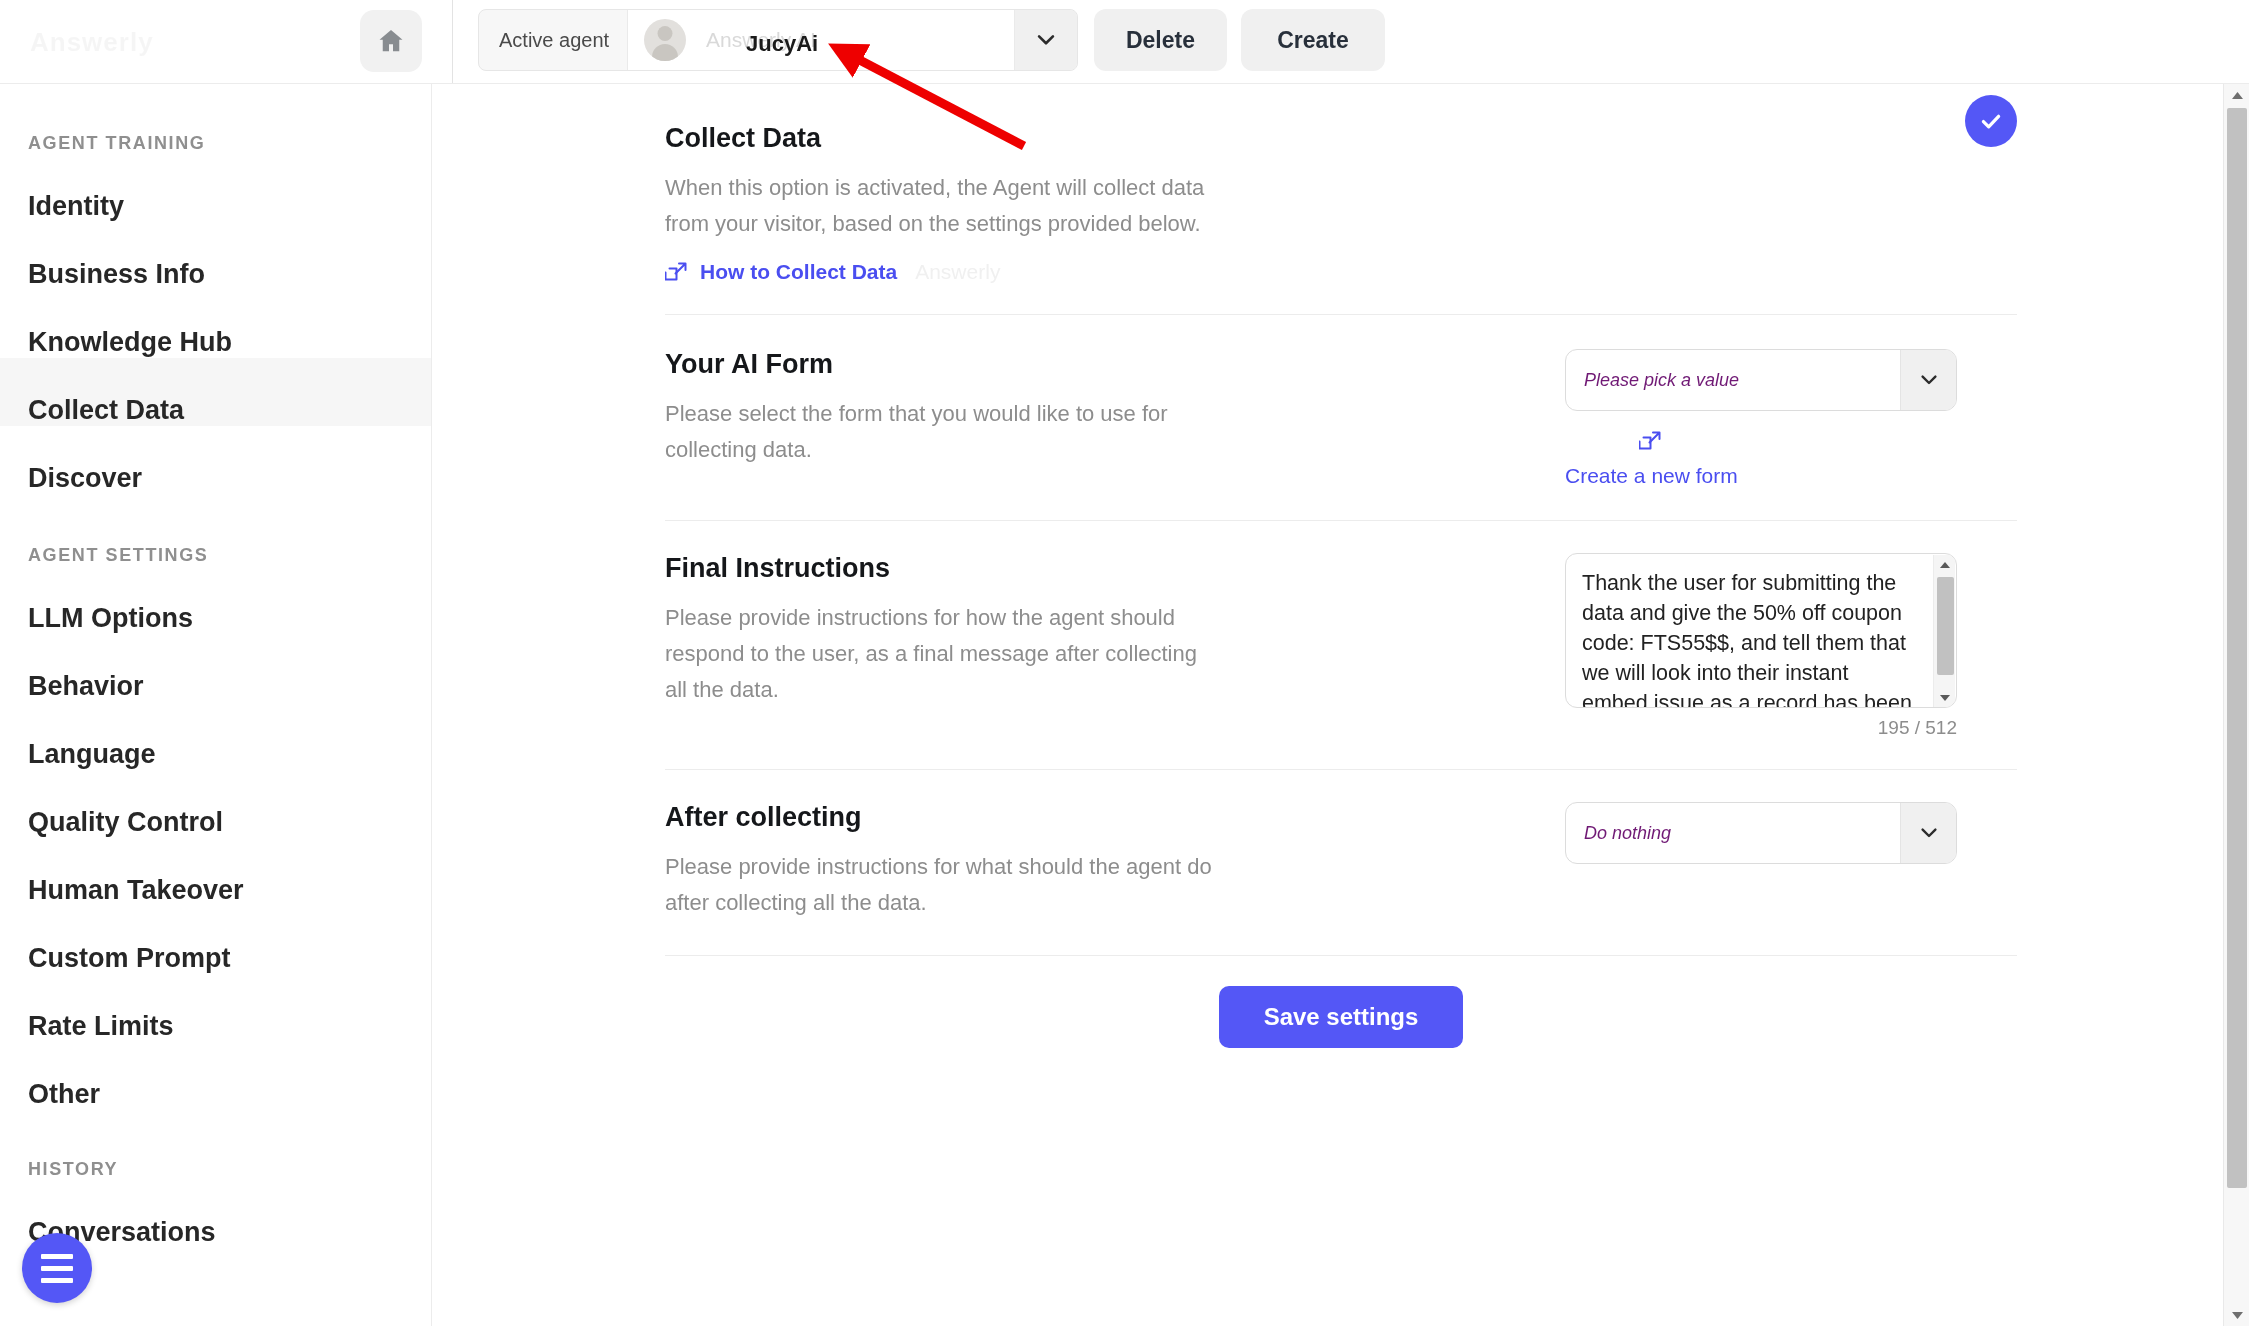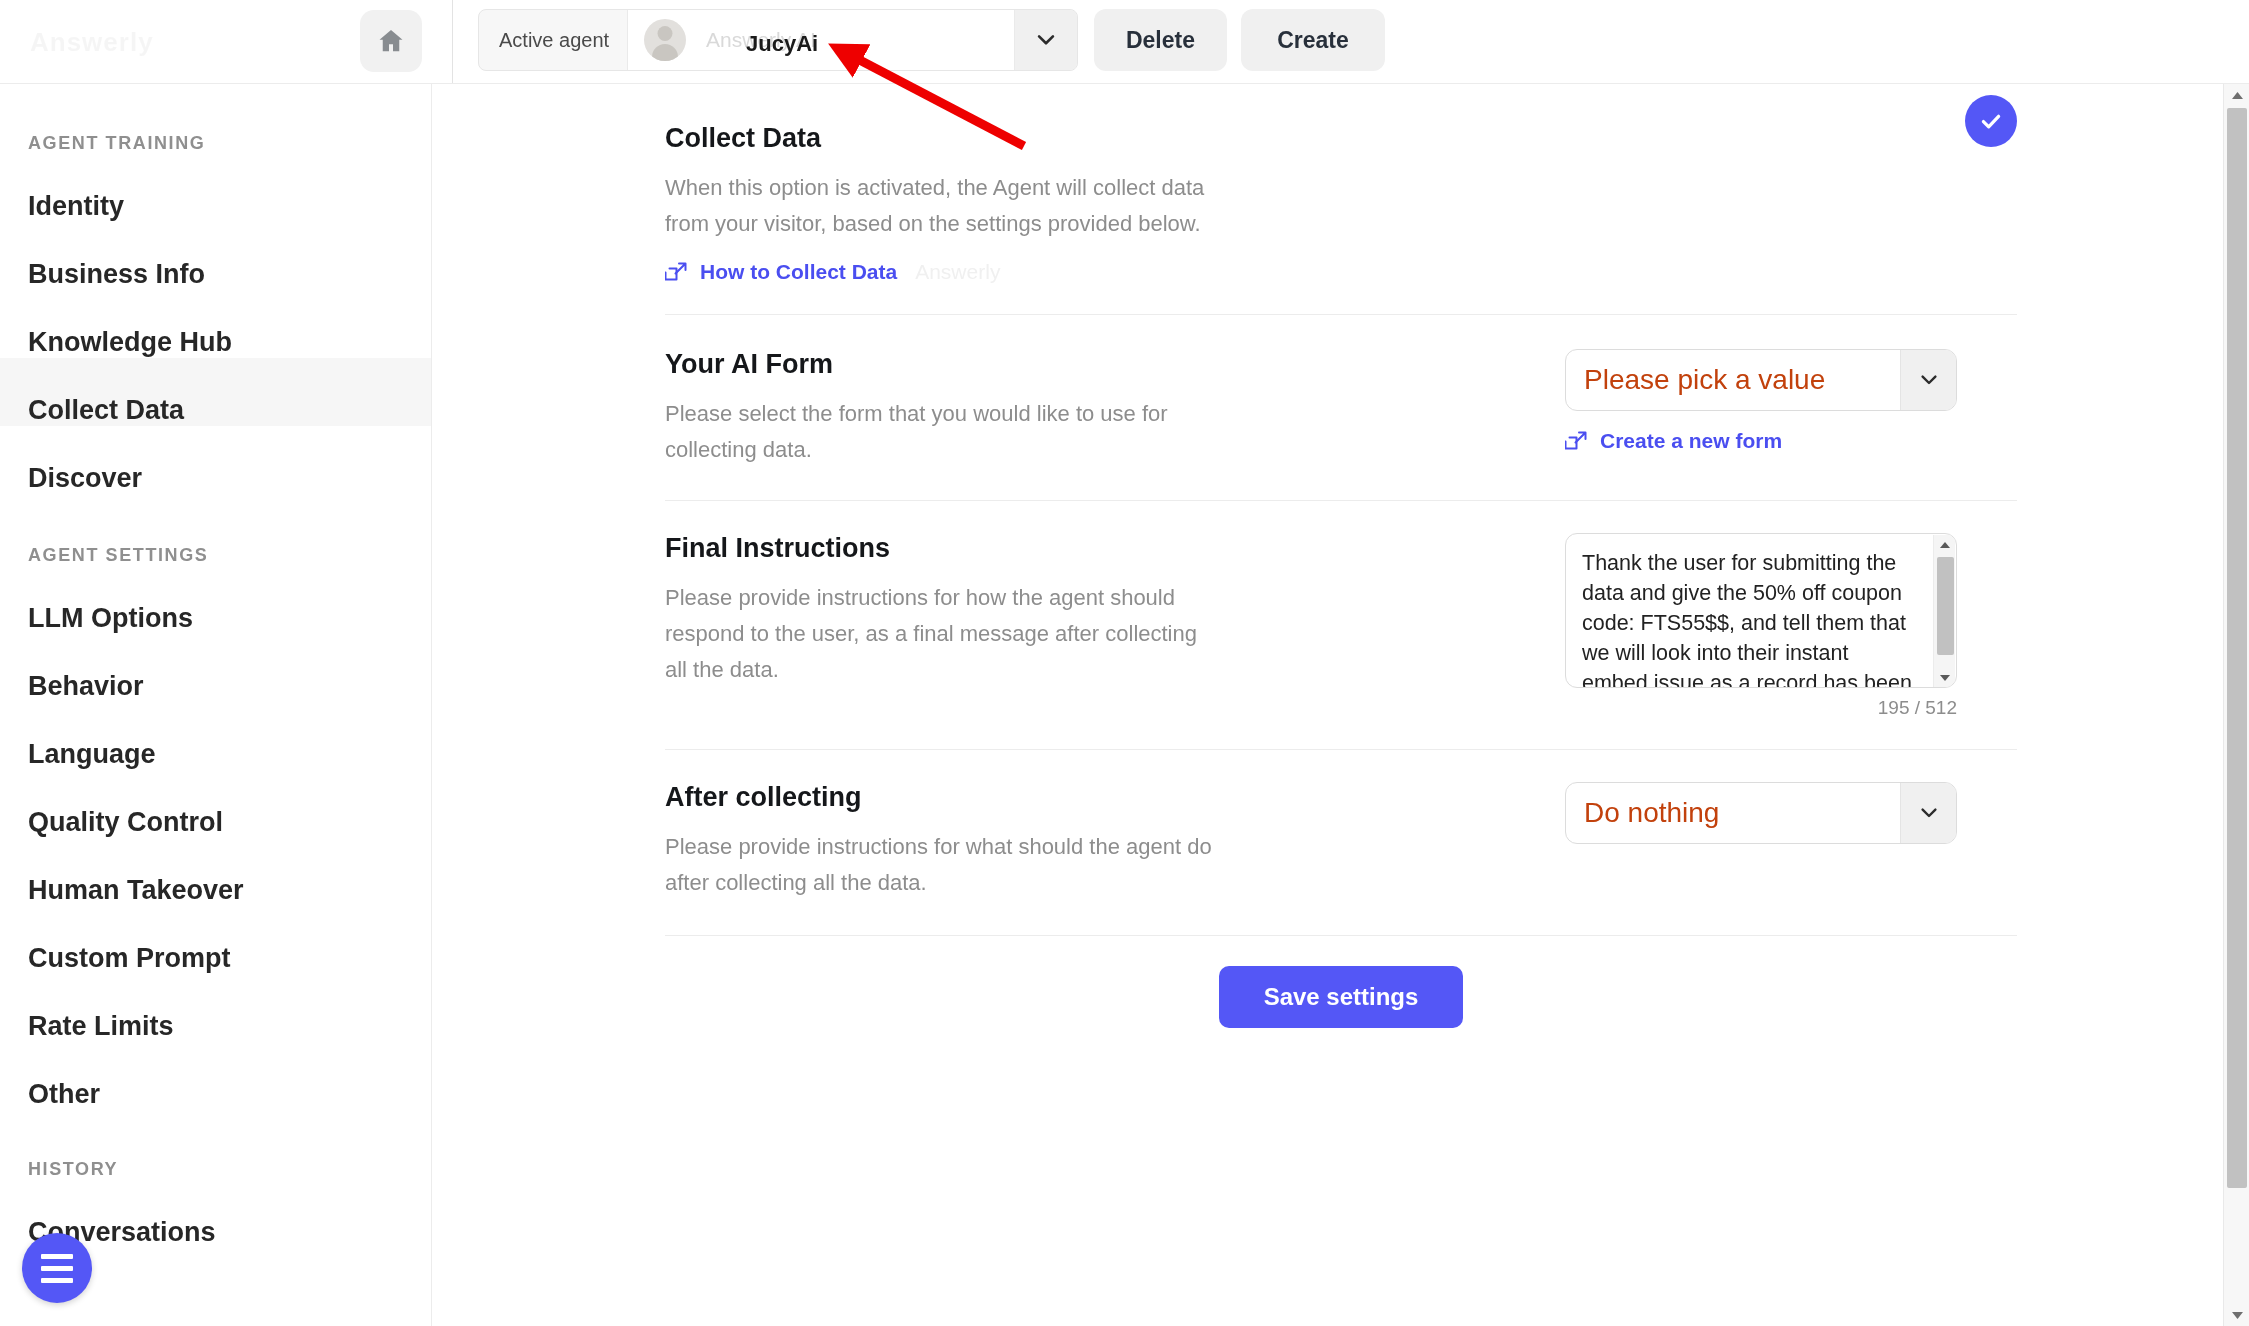--- a/index.html
+++ b/index.html
@@ -222,22 +222,22 @@
 
   .sel {
     width: 392px; height: 62px;
     border: 1px solid #dcdcdc; border-radius: 12px;
     background: #ffffff;
     display: flex; align-items: center;
     overflow: hidden; cursor: pointer;
   }
   .sel-value {
     flex: 1; padding-left: 18px;
-    font-size: 28px; color: #c2410c;
-    white-space: nowrap; overflow: hidden; text-overflow: ellipsis;
+    font-size: 18px; color: #701a75;
+    white-space: nowrap; overflow: hidden; text-overflow: ellipsis; font-style: italic;
   }
   .sel-caret {
     width: 56px; height: 100%; background: #f0f0f0;
     display: flex; align-items: center; justify-content: center;
     border-left: 1px solid #e4e4e4;
   }
 
   #instructions-box {
     position: relative;
     width: 392px; height: 155px;
@@ -430,21 +430,21 @@
         </div>
         <div class="section-right">
           <div class="sel">
             <div class="sel-value">Please pick a value</div>
             <div class="sel-caret">
               <svg width="24" height="24" viewBox="0 0 24 24">
                 <path d="M5.6 8.6 12 15l6.4-6.4" fill="none" stroke="#2c2c2c" stroke-width="2.4" stroke-linecap="round" stroke-linejoin="round"></path>
               </svg>
             </div>
           </div>
-          <a class="ext-link" style="margin-top:18px;font-weight:700;">
+          <a class="ext-link" style="margin-top:18px;font-weight:400;flex-direction:column;">
             <svg width="24" height="24" viewBox="0 0 24 24">
               <path d="M4.5 8.5h7v11h-11v-7" fill="none" stroke="#4a4ef0" stroke-width="2" stroke-linecap="round" stroke-linejoin="round"></path>
               <path d="M10.5 13.5 20 4M14 3.5h6.5V10" fill="none" stroke="#4a4ef0" stroke-width="2" stroke-linecap="round" stroke-linejoin="round"></path>
             </svg>
             <span>Create a new form</span>
           </a>
         </div>
       </div>
     </div>
 

